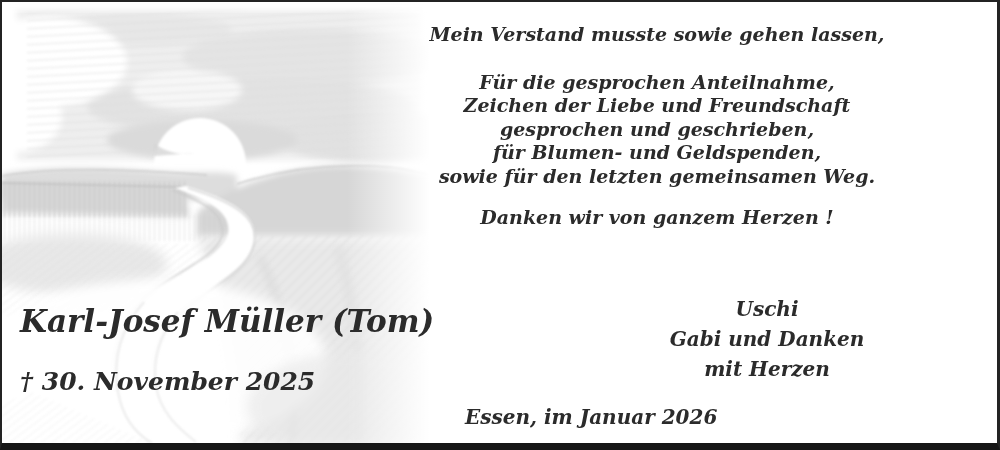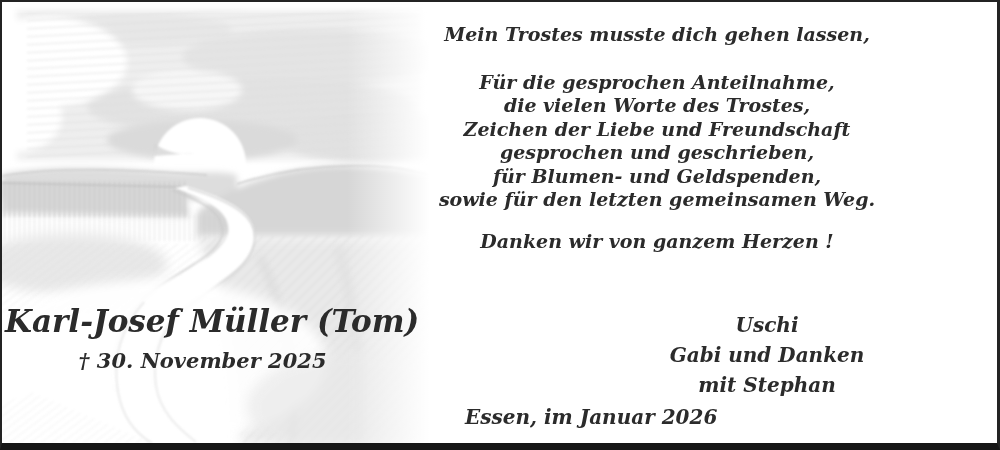--- a/index.html
+++ b/index.html
@@ -28,52 +28,51 @@
     width: 428px;
     height: 441px;
   }
   .script {
     font-style: italic;
     font-weight: bold;
     color: #2b2b2b;
   }
   .memorial-block {
     position: absolute;
-    left: 3px;
+    left: 18px;
     top: 300px;
     width: 395px;
-    text-align: center;
   }
   .deceased-name {
     font-size: 31px;
     line-height: 38px;
     white-space: nowrap;
   }
   .death-date {
-    font-size: 21px;
+    font-size: 25px;
     line-height: 26px;
-    margin-top: 8px;
+    margin-top: 29px;
     white-space: nowrap;
   }
   .verse-block {
     position: absolute;
     left: 425px;
     top: 21px;
     width: 460px;
     text-align: center;
     font-size: 19px;
     line-height: 23.5px;
   }
   .verse-block .line { white-space: nowrap; }
   .gap-large { height: 24px; }
   .gap-small { height: 18px; }
   .mourners-block {
     position: absolute;
     left: 655px;
-    top: 308px;
+    top: 292px;
     width: 220px;
     text-align: center;
     font-size: 20px;
     line-height: 30px;
   }
   .place-date {
     position: absolute;
     left: 463px;
     top: 403px;
     font-size: 20px;
@@ -168,33 +167,32 @@
       <rect x="0" y="0" width="428" height="8" fill="#ffffff" opacity="0.8" filter="url(#b3)"></rect>
     </svg>
   </div>
 
   <div class="memorial-block">
     <div class="script deceased-name">Karl-Josef Müller (Tom)</div>
     <div class="script death-date">† 30. November 2025</div>
   </div>
 
   <div class="verse-block script">
-    <div class="line">Mein Trostes musste dich gehen lassen,</div>
+    <div class="line">Mein Verstand musste sowie gehen lassen,</div>
     <div class="gap-large"></div>
     <div class="line">Für die gesprochen Anteilnahme,</div>
-    <div class="line">die vielen Worte des Trostes,</div>
     <div class="line">Zeichen der Liebe und Freundschaft</div>
     <div class="line">gesprochen und geschrieben,</div>
     <div class="line">für Blumen- und Geldspenden,</div>
     <div class="line">sowie für den letzten gemeinsamen Weg.</div>
     <div class="gap-small"></div>
     <div class="line">Danken wir von ganzem Herzen !</div>
   </div>
 
   <div class="mourners-block script">
     <div>Uschi</div>
     <div>Gabi und Danken</div>
-    <div>mit Stephan</div>
+    <div>mit Herzen</div>
   </div>
 
   <div class="place-date script">Essen, im Januar 2026</div>
 
 </div>
 
 </body></html>

